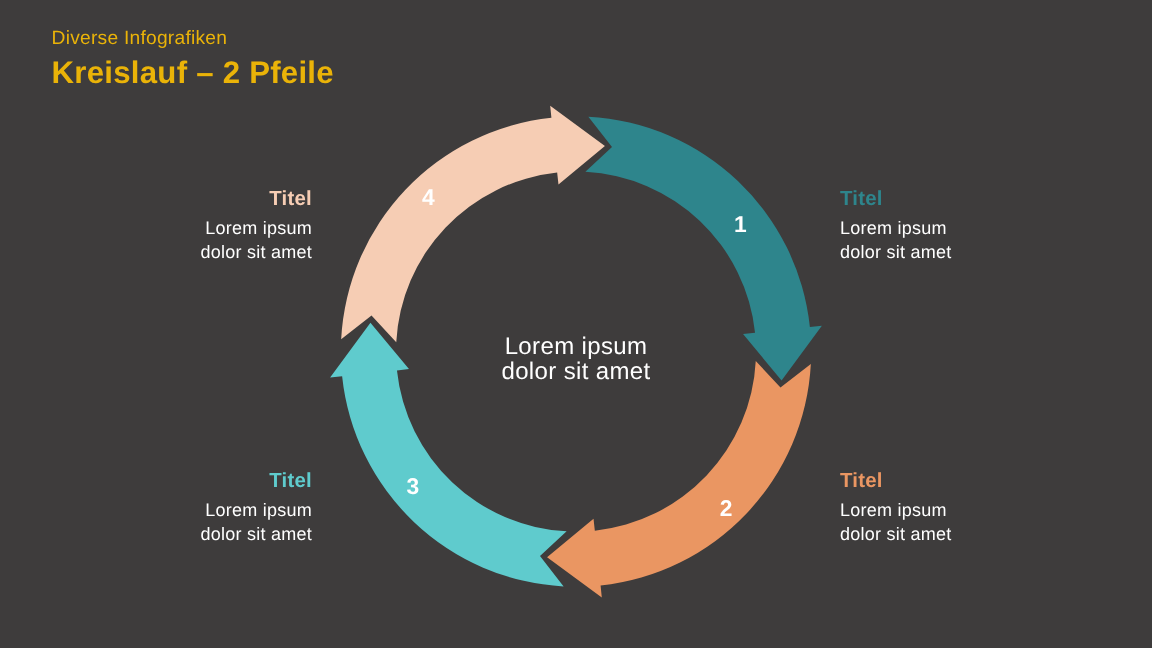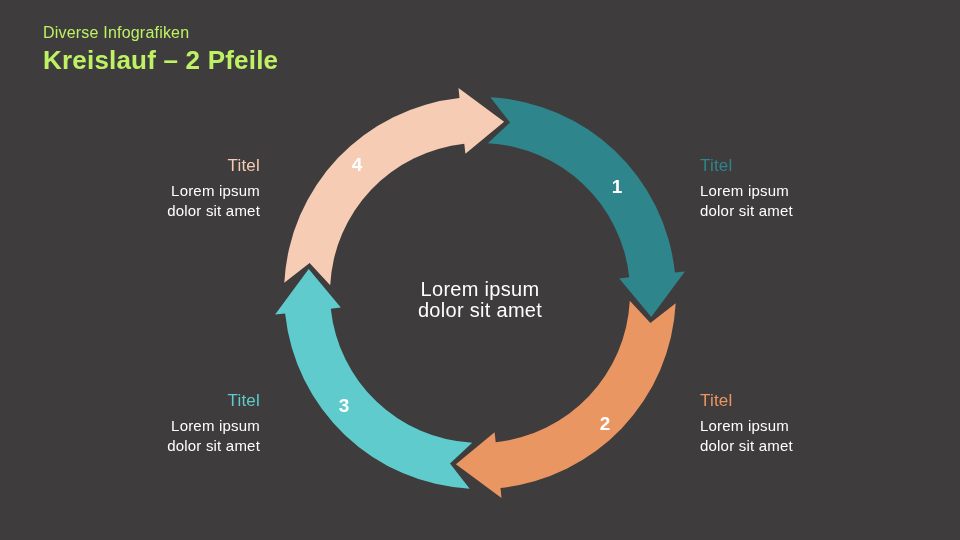--- a/index.html
+++ b/index.html
@@ -4,38 +4,38 @@
 <style>
   html, body { margin: 0; padding: 0; }
   body {
     width: 960px; height: 540px; overflow: hidden;
     font-family: "Liberation Sans", sans-serif;
   }
   .slide {
     position: relative; width: 960px; height: 540px;
     background: #3e3c3c; 
   }
-  .header { position: absolute; left: 43px; top: 24px; color: #bef264; }
+  .header { position: absolute; left: 43px; top: 24px; color: #eab308; }
   .kicker { font-size: 16px; font-weight: 400; letter-spacing: 0.2px; }
   .slide-title { font-size: 26px; font-weight: 700; margin-top: 3px; letter-spacing: 0.2px; }
 
   .diagram-svg { position: absolute; left: 0; top: 0; }
   .seg-number {
     font-family: "Liberation Sans", sans-serif;
     font-size: 19px; font-weight: 700; fill: #ffffff;
   }
 
   .center-text {
     position: absolute; left: 50%; top: 279px; transform: translateX(-50%);
     color: #ffffff; font-size: 20px; line-height: 21px; text-align: center;
     white-space: pre-line; letter-spacing: 0.3px;
   }
 
   .label-block { position: absolute; width: 170px; }
-  .label-block .label-title { font-size: 17px; font-weight: 400; margin-bottom: 5px; letter-spacing: 0.2px; }
+  .label-block .label-title { font-size: 17px; font-weight: 700; margin-bottom: 5px; letter-spacing: 0.2px; }
   .label-block .label-body { color: #ffffff; font-size: 15px; line-height: 20px; white-space: pre-line; letter-spacing: 0.2px; }
   .label-right { text-align: left; left: 700px; }
   .label-left  { text-align: right; right: 700px; }
   .label-top    { top: 156px; }
   .label-bottom { top: 391px; }
 </style>
 </head>
 <body>
 
 <div class="slide" data-bind-style="background-color:slide.background_color" style="background-color: rgb(62, 60, 60);">

